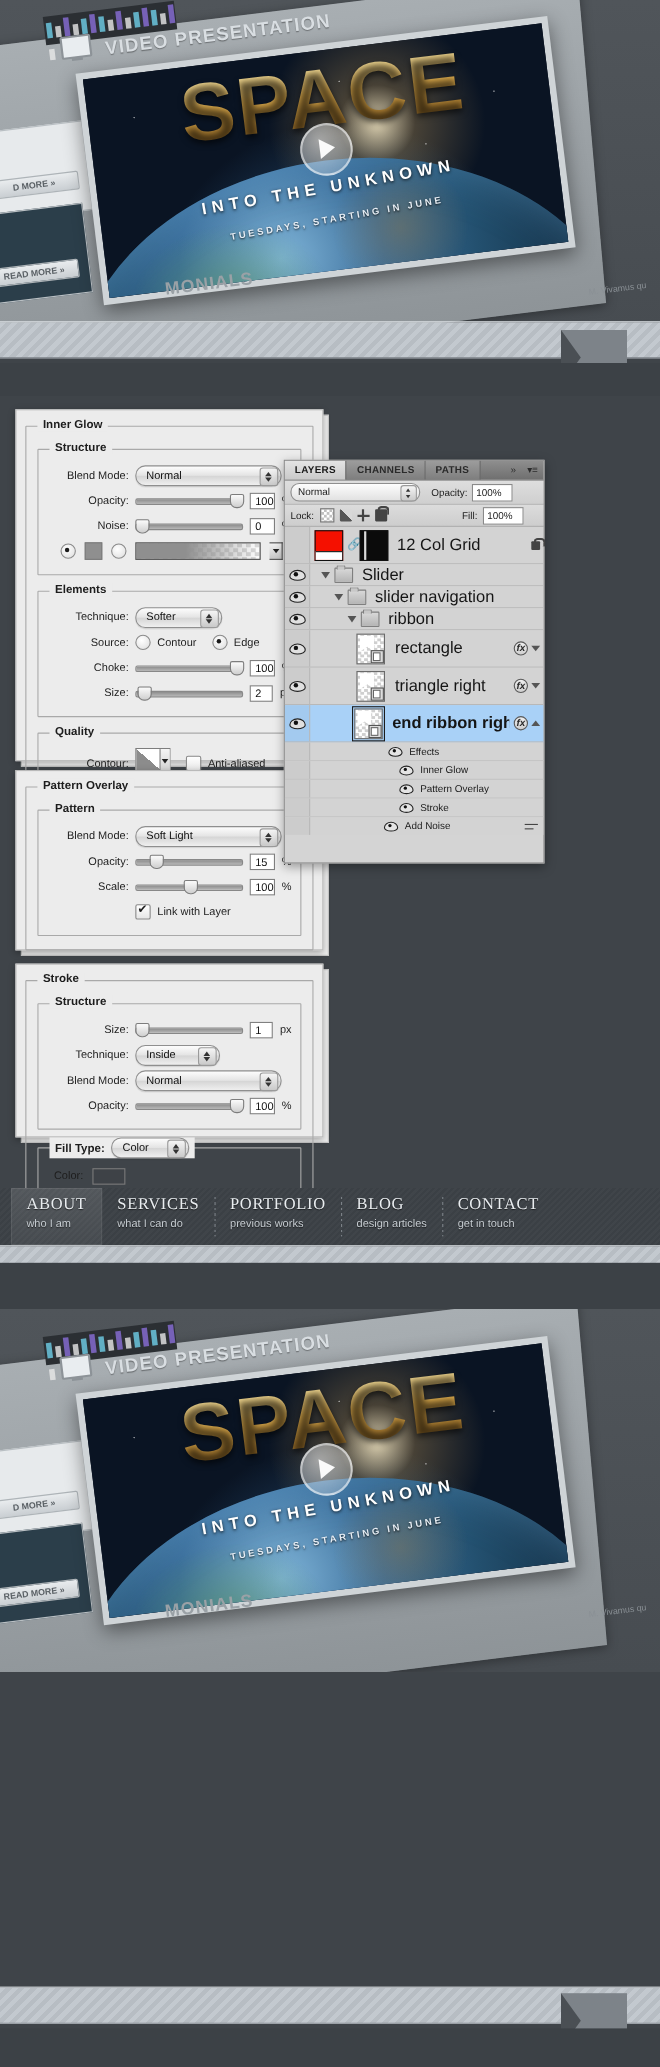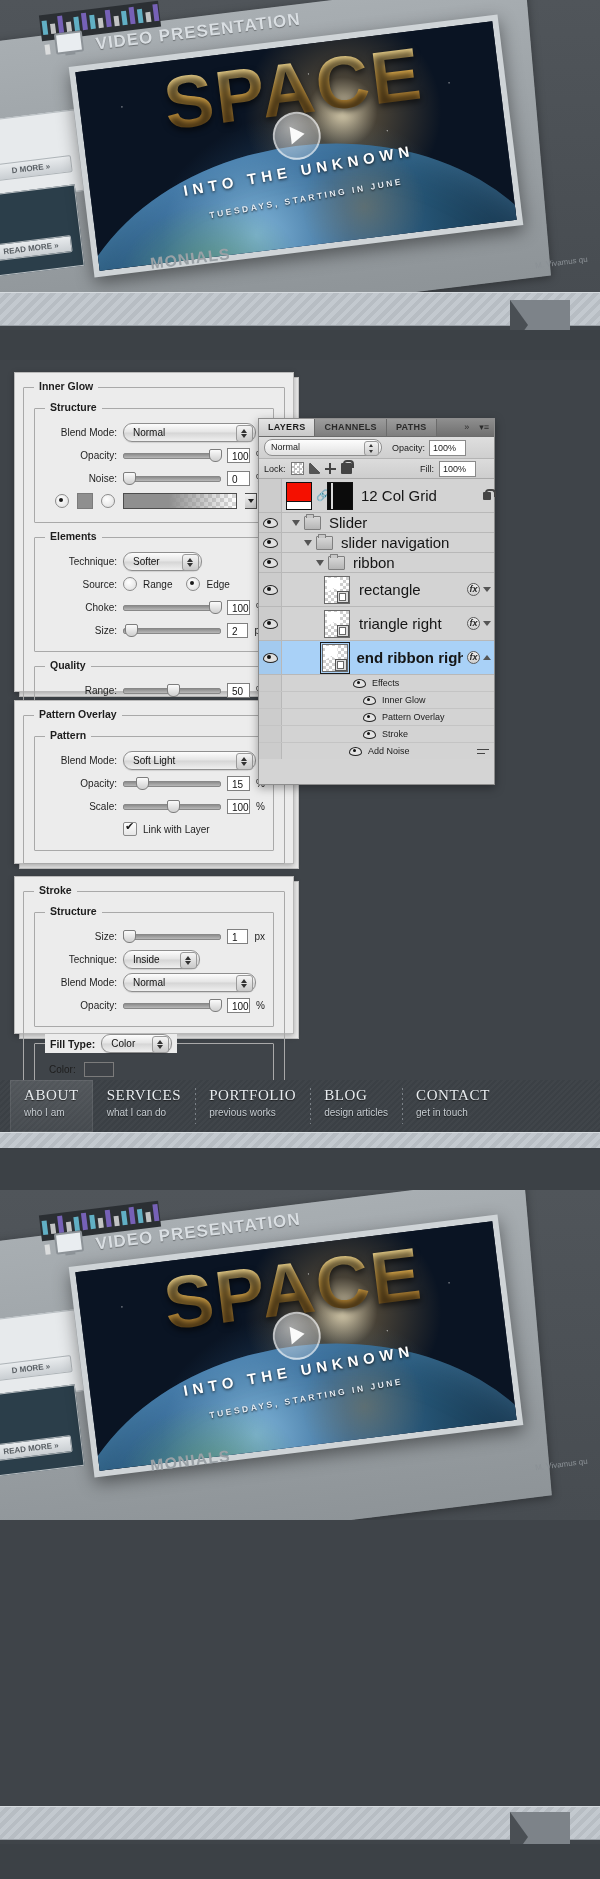--- a/index.html
+++ b/index.html
@@ -608,21 +608,21 @@
         <div class="row">
           <div class="lab">Technique:</div>
           <div class="select" style="width:42px;">
             <span>Softer</span>
             <span class="arrows"></span>
           </div>
         </div>
         <div class="row">
           <div class="lab">Source:</div>
           <span class="radio"></span>
-          <span class="unit" style="margin-right:14px;">Range</span>
+          <span class="unit" style="margin-right:14px;">Contour</span>
           <span class="radio on"></span>
           <span class="unit">Edge</span>
         </div>
         <div class="row">
           <div class="lab">Choke:</div>
           <div class="slider">
             <div class="track"></div>
             <div class="knob" style="left:86px;"></div>
           </div>
           <div class="numbox">100</div>
@@ -634,20 +634,29 @@
             <div class="track"></div>
             <div class="knob" style="left:2px;"></div>
           </div>
           <div class="numbox">2</div>
           <span class="unit">px</span>
         </div>
       </div>
 
       <div class="grp" style="margin:14px 4px 4px 4px;">
         <div class="grp-title">Quality</div>
+        <div class="row" style="height:28px;">
+          <div class="lab">Contour:</div>
+          <span class="contour">
+            <span class="tri"></span>
+            <span class="cbtn"></span>
+          </span>
+          <span class="checkbox" style="margin-left:14px;"></span>
+          <span class="unit">Anti-aliased</span>
+        </div>
         <div class="row">
           <div class="lab">Range:</div>
           <div class="slider">
             <div class="track"></div>
             <div class="knob" style="left:44px;"></div>
           </div>
           <div class="numbox">50</div>
           <span class="unit">%</span>
         </div>
         <div class="row">

